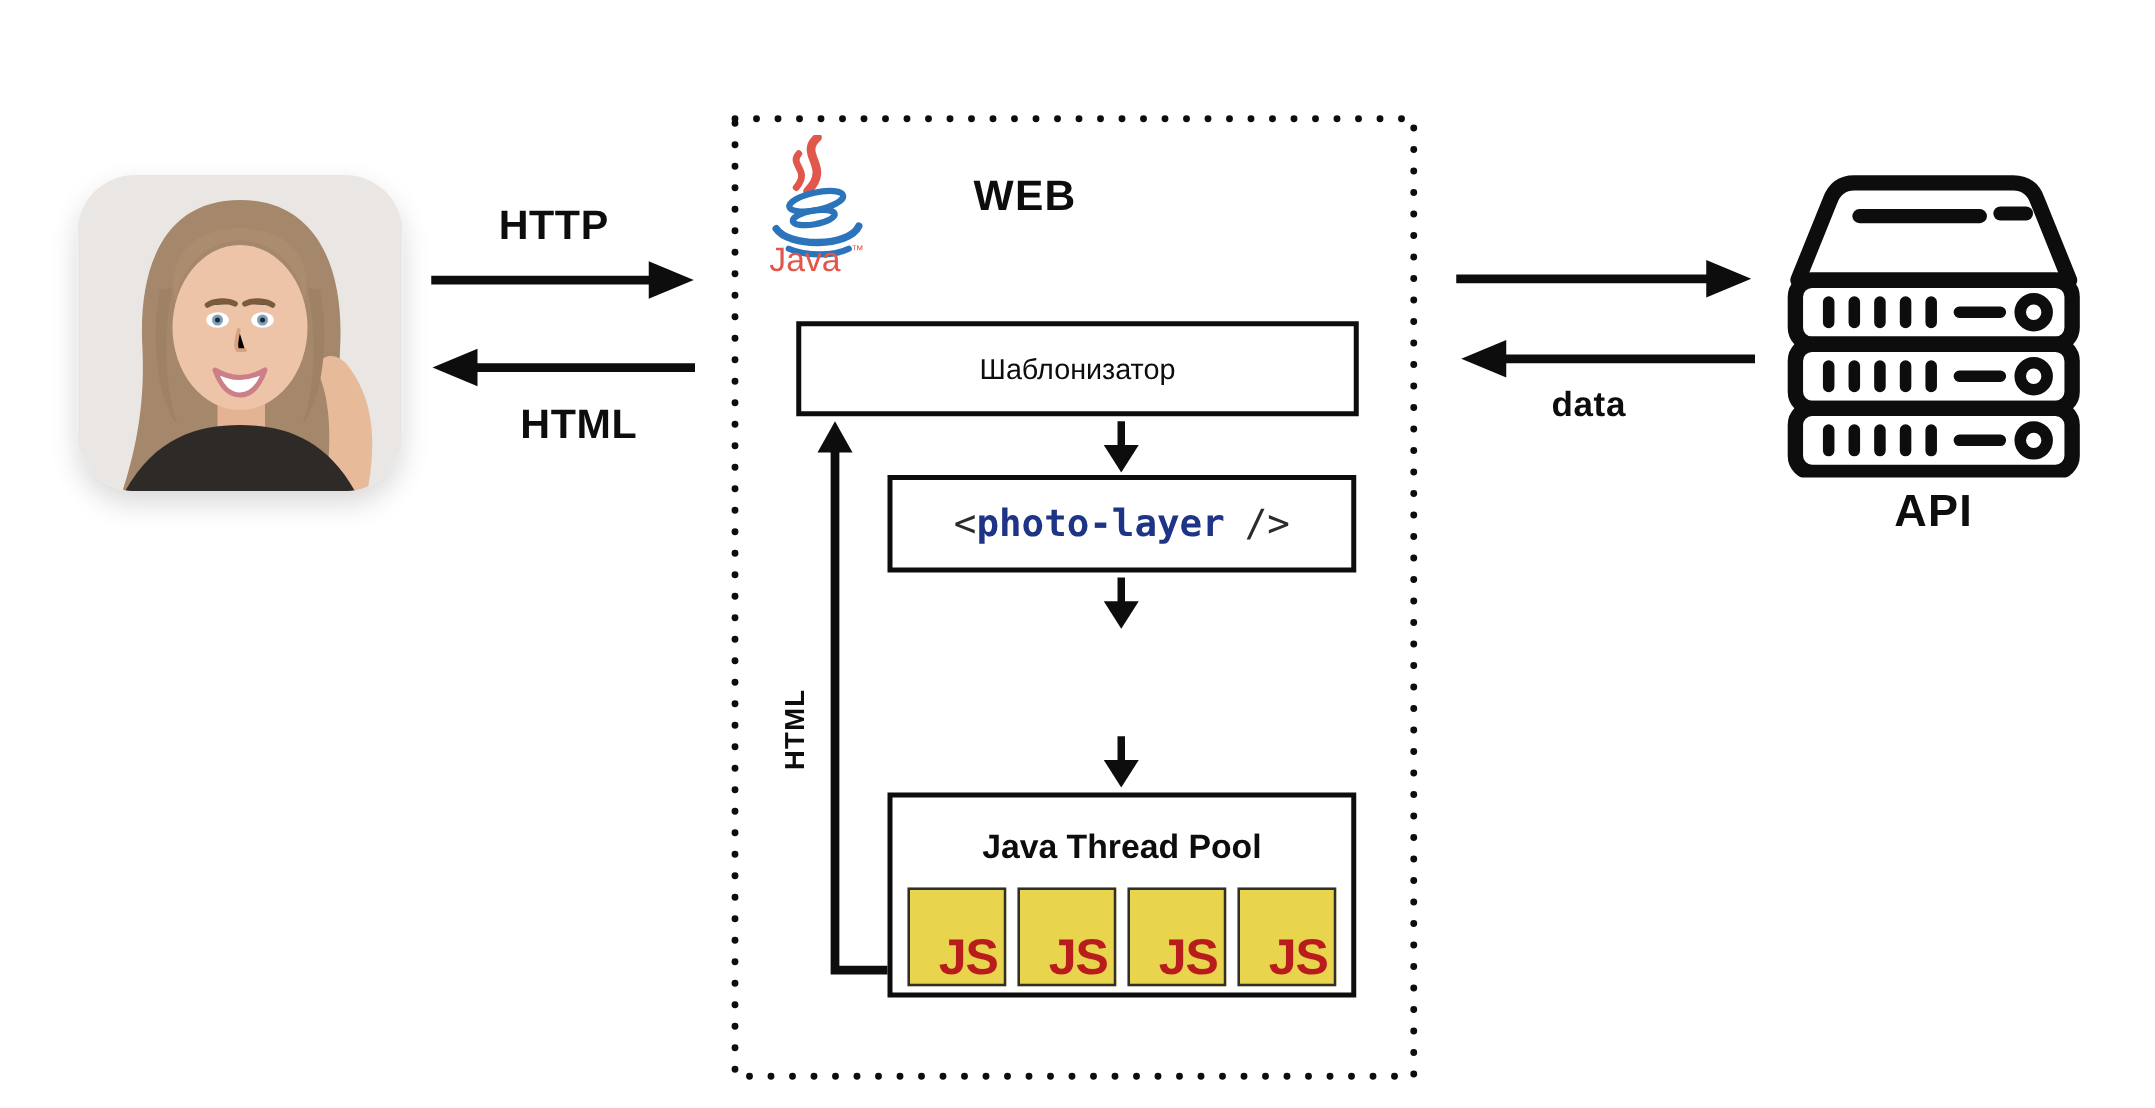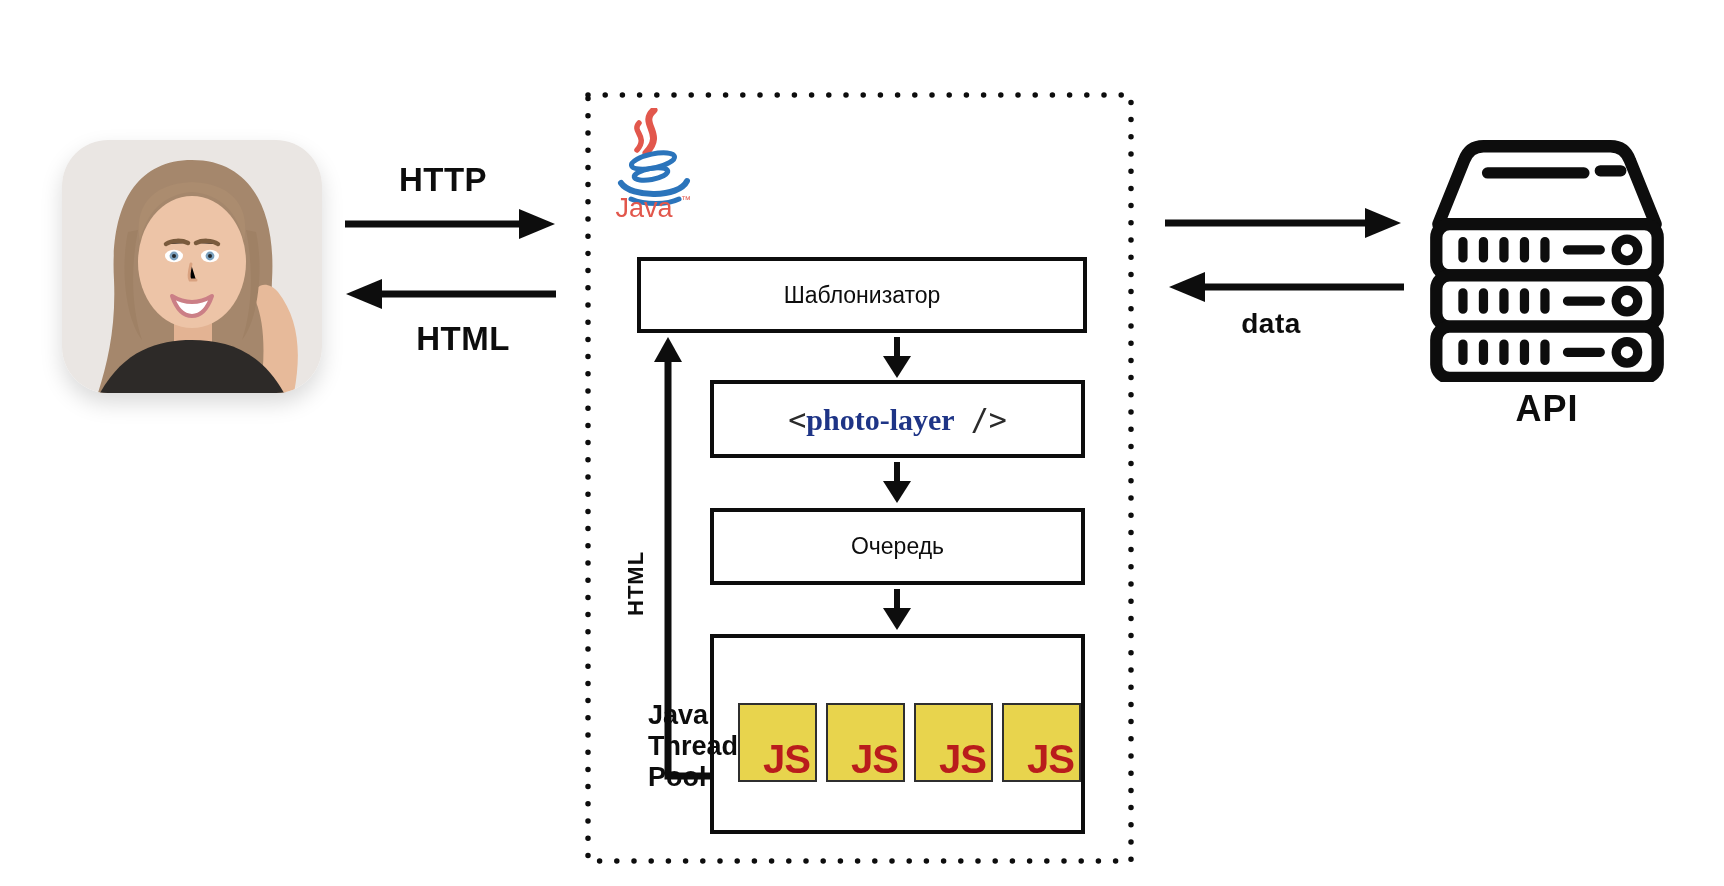--- a/index.html
+++ b/index.html
@@ -30,25 +30,25 @@
   .web-title { left:735px; top:138px; width:170px; font-weight:700; font-size:34px; text-align:center; z-index:3; letter-spacing:1px; }
   .java-logo { left:594px; top:108px; width:104px; height:112px; z-index:3; }
 
   .node {
     background:#ffffff; border:4px solid #0d0d0d; z-index:3;
     display:flex; align-items:center; justify-content:center;
   }
   .node-templater { left:637px; top:257px; width:450px; height:76px; }
   .node-photo     { left:710px; top:380px; width:375px; height:78px; }
   .node-queue     { left:710px; top:508px; width:375px; height:77px; }
-  .node-pool      { left:710px; top:634px; width:375px; height:200px; justify-content:flex-end; }
+  .node-pool      { left:710px; top:634px; width:375px; height:164px; flex-direction:column; justify-content:flex-start; }
 
   .node-label { font-weight:400; font-size:23px; }
   .code-line { font-family:"DejaVu Sans Mono", monospace; font-size:30px; color:#2b2b2b; white-space:pre; }
-  .code-tag { font-weight:700; color:#1e3486;font-family:Liberation Serif, serif; }
+  .code-tag { font-weight:700; color:#1e3486; }
   .code-close { margin-left:16px; }
 
   .pool-title { margin-top:24px; font-weight:700; font-size:27px; }
   .pool-row { display:flex; gap:9px; margin-top:17px; }
   .js-badge {
     position:relative; width:79px; height:79px;
     background:#e8d44d; border:2px solid #2f2f2f;
   }
   .js-badge span {
     position:absolute; right:5px; bottom:-2px;
@@ -133,43 +133,41 @@
       <circle cx="112" cy="116" r="2" fill="#23272b"></circle>
         <circle cx="148" cy="116" r="2" fill="#23272b"></circle>
       <path d="M129 124 C127 132 126 137 128 140 L134 140" stroke="#d9a280" stroke-width="3" stroke-linecap="round"></path>
       <path d="M110 156 Q130 168 150 156 Q143 176 130 176 Q117 176 110 156 Z" fill="#ffffff" stroke="#cb7f86" stroke-width="4" stroke-linejoin="round"></path>
     </svg>
   </div>
 
   <div class="abs edge-label lbl-http">HTTP</div>
   <div class="abs edge-label lbl-html">HTML</div>
 
+  <div class="abs web-title">WEB</div>
 
   <svg class="abs java-logo" viewBox="0 0 104 112" xmlns="http://www.w3.org/2000/svg" fill="none">
     <path d="M60 2 C44 16 72 25 52 45" stroke="#e2574c" stroke-width="7" stroke-linecap="round"></path>
     <path d="M45 15 C37 24 55 28 43 42" stroke="#e2574c" stroke-width="5.5" stroke-linecap="round"></path>
     <ellipse cx="59" cy="53" rx="22" ry="7" transform="rotate(-12 59 53)" stroke="#2b74bb" stroke-width="5"></ellipse>
     <ellipse cx="57" cy="66" rx="17" ry="5.5" transform="rotate(-10 57 66)" stroke="#2b74bb" stroke-width="5"></ellipse>
     <path d="M27 75 C37 90 85 90 93 73" stroke="#2b74bb" stroke-width="6" stroke-linecap="round"></path>
     <path d="M37 91 C51 97 73 97 85 91" stroke="#2b74bb" stroke-width="5" stroke-linecap="round"></path>
     <text x="50" y="109" text-anchor="middle" font-family="Liberation Sans, sans-serif" font-size="27" font-weight="500" fill="#e2574c">Java</text>
     <text x="87" y="95" font-family="Liberation Sans, sans-serif" font-size="10" fill="#e2574c">™</text>
   </svg>
 
   <div class="abs node node-templater">
     <span class="node-label">Шаблонизатор</span>
   </div>
 
   <div class="abs node node-photo">
     <span class="code-line"><span>&lt;</span><span class="code-tag">photo-layer</span><span class="code-close">/&gt;</span></span>
   </div>
 
-  <div class="abs node node-queue">
-    <span class="node-label">Очередь</span>
-  </div>
 
   <div class="abs node node-pool">
     <div class="pool-title">Java Thread Pool</div>
     <div class="pool-row">
       <div class="js-badge">
           <span>JS</span>
         </div>
       <div class="js-badge">
           <span>JS</span>
         </div>

